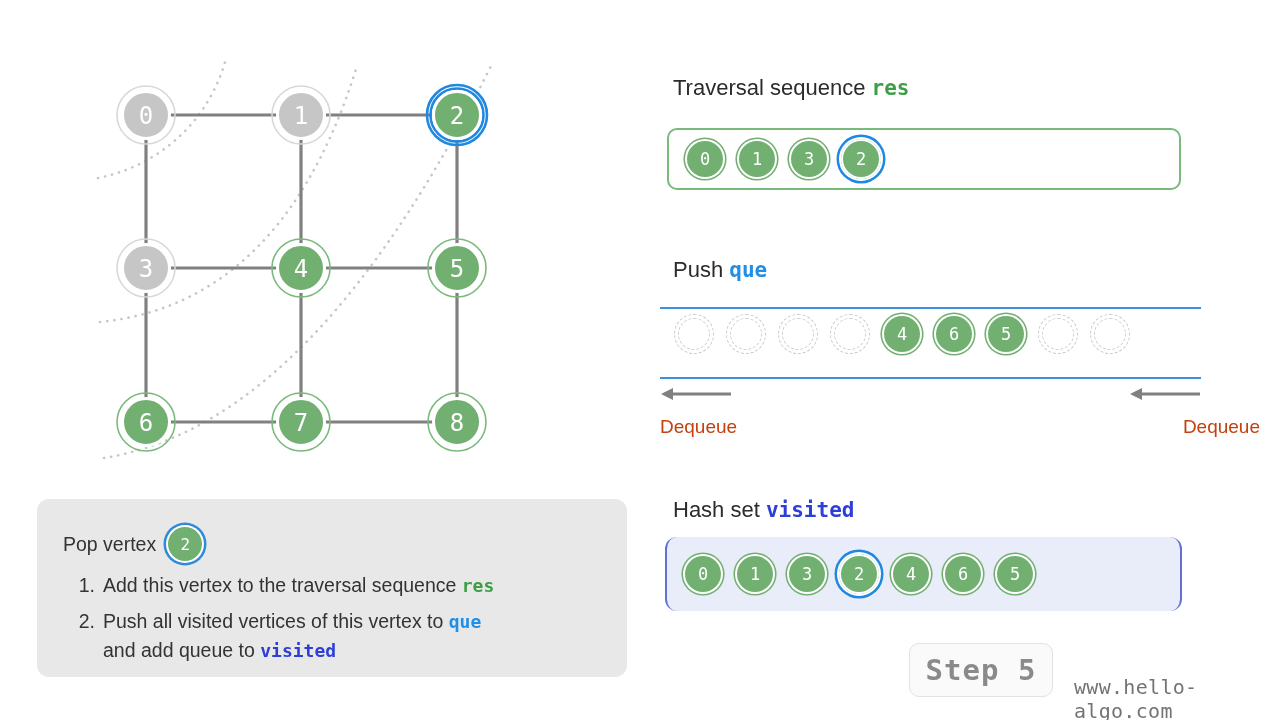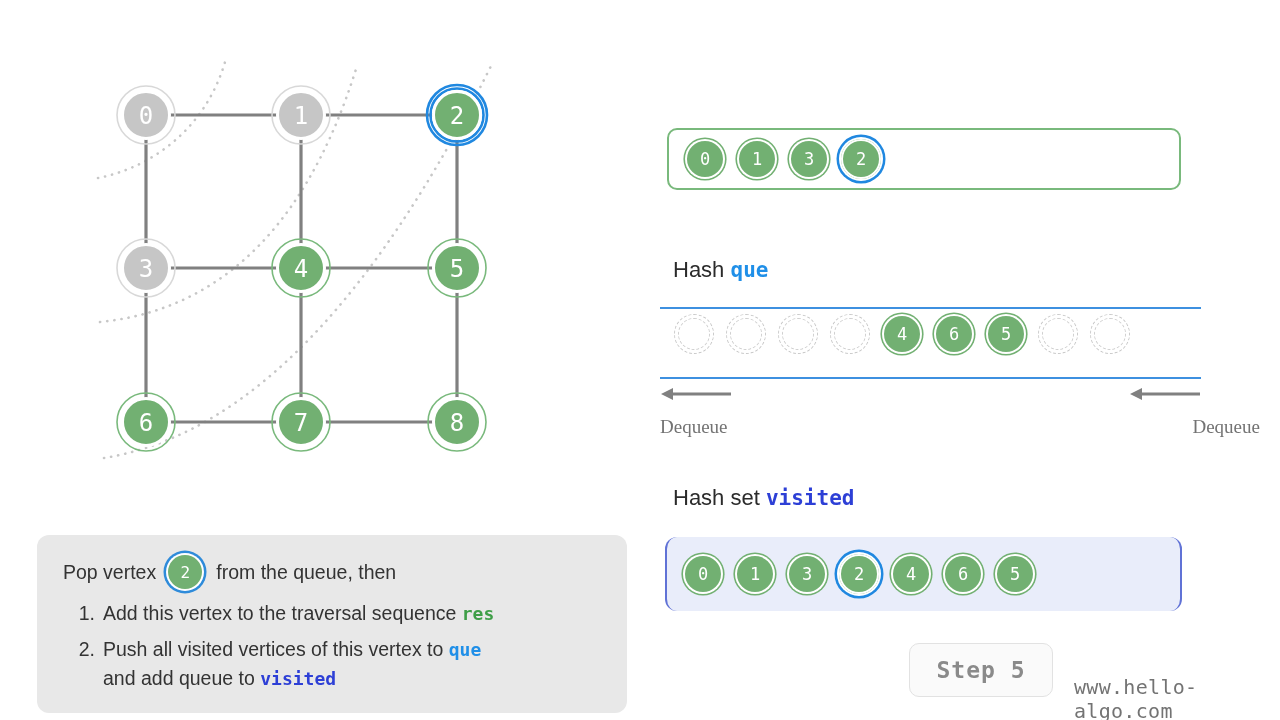--- a/index.html
+++ b/index.html
@@ -18,22 +18,21 @@
 
   .node-g .node-label {
     font-family: "DejaVu Sans Mono", "Liberation Mono", monospace;
     font-size: 24px; fill: #ffffff; text-anchor: middle; dominant-baseline: central;
   }
 
   
   #caption-box {
     position: absolute; left: 37px; top: 499px; width: 590px; height: 178px;
     background: #e8e8e8; border-radius: 12px;
-    padding: 20px 26px 0 26px;
-    margin-top: 36px;
+    padding: 28px 26px 0 26px;
   }
   #caption-line1 {
     font-size: 19.5px; color: #333333; display: flex; align-items: center;
     height: 34px; margin-bottom: 10px;
   }
   #caption-line1 .txt-a { margin-right: 12px; }
   #caption-line1 .txt-b { margin-left: 14px; }
   .inline-chip {
     display: inline-flex; align-items: center; justify-content: center;
     width: 34px; height: 34px; border-radius: 50%;
@@ -79,21 +78,21 @@
   #que-line-top { top: 0; }
   #que-line-bot { top: 70px; }
   #que-slots {
     position: absolute; left: 14px; top: 7px; display: flex; gap: 12px; align-items: center;
   }
   #que-arrows { position: absolute; left: 20px; top: 386px; width: 541px; height: 16px; }
   .q-arrow { position: absolute; top: 0; width: 72px; height: 16px; }
   .q-arrow.left-a { left: 0; }
   .q-arrow.right-a { left: 469px; }
   .q-label {
-    position: absolute; top: 416px; font-size: 19px; color: #737373; font-family: Liberation Serif, serif;
+    position: absolute; top: 416px; font-size: 19px; color: #c2410c;
   }
   .q-label.dq { left: 20px; }
   .q-label.eq { right: 20px; }
 
   
   #visited-box {
     position: absolute; left: 25px; top: 537px; width: 517px; height: 74px;
     background: #e9edfa;
     border-left: 2.5px solid #6072d6; border-right: 2.5px solid #6072d6;
     border-radius: 12px;
@@ -117,21 +116,21 @@
     content:""; position:absolute; left:3px; top:3px; right:3px; bottom:3px;
     border-radius:50%; border:1.4px dashed #cfcfcf;
   }
 
   
   #step-badge {
     position: absolute; left: 909px; top: 643px; width: 144px; height: 54px;
     border: 1.5px solid #e2e2e2; border-radius: 10px; background: #fafafa;
     display: flex; align-items: center; justify-content: center;
     font-family: "DejaVu Sans Mono","Liberation Mono",monospace;
-    font-weight: bold; font-size: 23px; color: #8a8a8a; letter-spacing: 1px;
+    font-weight: bold; font-size: 29px; color: #8a8a8a; letter-spacing: 1px;
   }
   #watermark {
     position: absolute; left: 1074px; top: 675px;
     font-family: "DejaVu Sans Mono","Liberation Mono",monospace;
     font-size: 20px; color: #737373; letter-spacing: 0.3px;
   }
 </style>
 </head>
 <body>
 
@@ -206,47 +205,49 @@
             <text x="457" y="423" class="node-label">8</text>
           </g>
         </g>
     </svg>
   </div>
 
   <div id="caption-box">
     <div id="caption-line1">
       <span class="txt-a">Pop vertex</span>
       <span class="inline-chip">2</span>
-      <span class="txt-b">from the queue, then</span>
     </div>
     <ol class="caption-list" id="caption-list">
         <li><span>Add this vertex to the traversal sequence </span><span class="code-green">res</span></li>
         <li><span>Push all visited vertices of this vertex to </span><span class="code-blue">que</span><br><span>and add queue to </span><span class="code-indigo">visited</span></li>
       </ol>
   </div>
 
   <div id="right-col">
 
+    <div class="section-title" style="left:33px; top:75px;">
+      <span>Traversal sequence </span><span class="mono-green">res</span>
+    </div>
     <div id="res-box">
         <div class="circ filled">
           <span>0</span>
         </div>
         <div class="circ filled">
           <span>1</span>
         </div>
         <div class="circ filled">
           <span>3</span>
         </div>
         <div class="circ filled hl">
           <span>2</span>
         </div>
       </div>
 
     <div class="section-title" style="left:33px; top:257px;">
-      <span>Hash </span><span class="mono-blue">que</span>
+      <span>Push </span><span class="mono-blue">que</span>
     </div>
     <div id="que-area">
       <div id="que-line-top"></div>
       <div id="que-line-bot"></div>
       <div id="que-slots">
           <div class="circ empty"></div>
           <div class="circ empty"></div>
           <div class="circ empty"></div>
           <div class="circ empty"></div>
           <div class="circ filled">
@@ -268,21 +269,21 @@
         <polygon points="1,8 13,2 13,14" fill="#808080"></polygon>
       </svg>
       <svg class="q-arrow right-a" viewBox="0 0 72 16">
         <line x1="71" y1="8" x2="10" y2="8" stroke="#808080" stroke-width="3"></line>
         <polygon points="1,8 13,2 13,14" fill="#808080"></polygon>
       </svg>
     </div>
     <div class="q-label dq">Dequeue</div>
     <div class="q-label eq">Dequeue</div>
 
-    <div class="section-title" style="left:33px; top:485px;">
+    <div class="section-title" style="left:33px; top:497px;">
       <span>Hash set </span><span class="mono-indigo">visited</span>
     </div>
     <div id="visited-box">
         <div class="circ filled">
           <span>0</span>
         </div>
         <div class="circ filled">
           <span>1</span>
         </div>
         <div class="circ filled">

